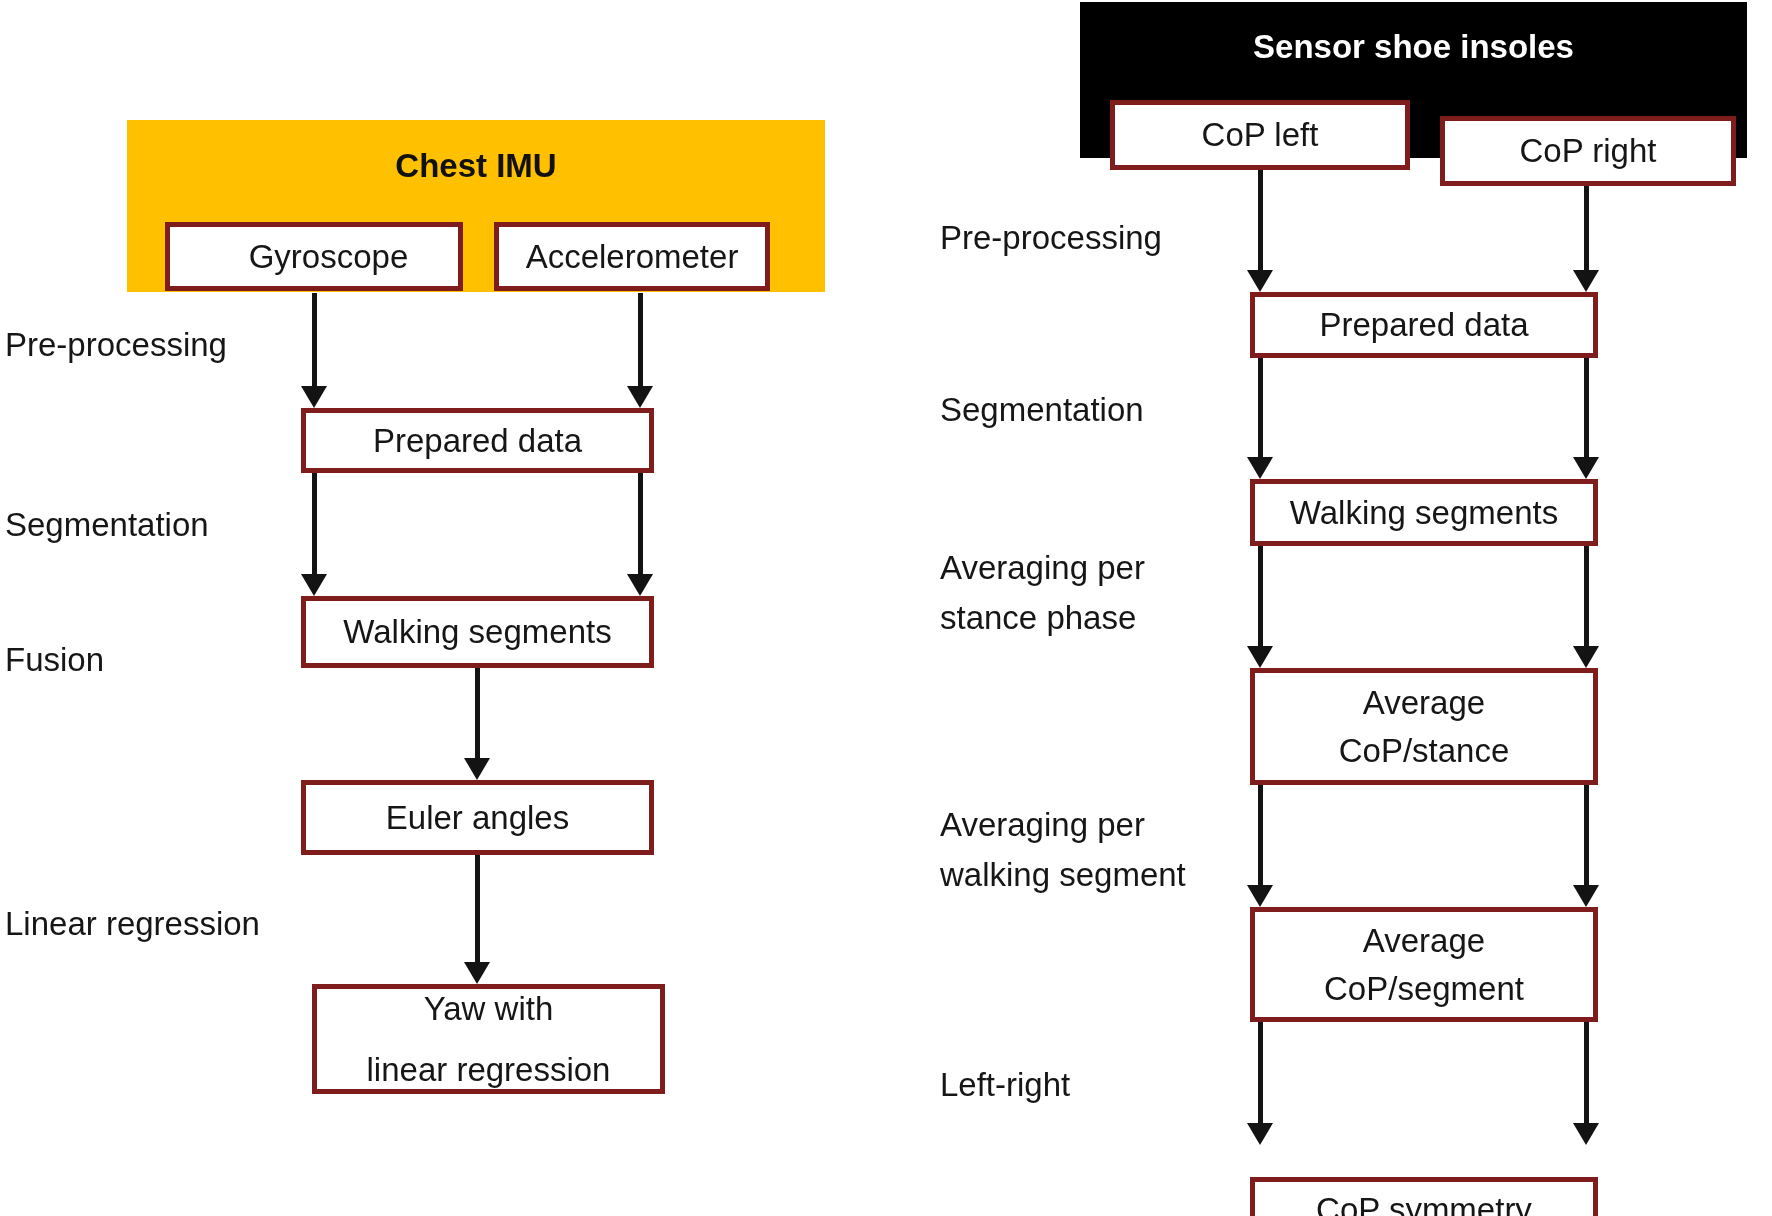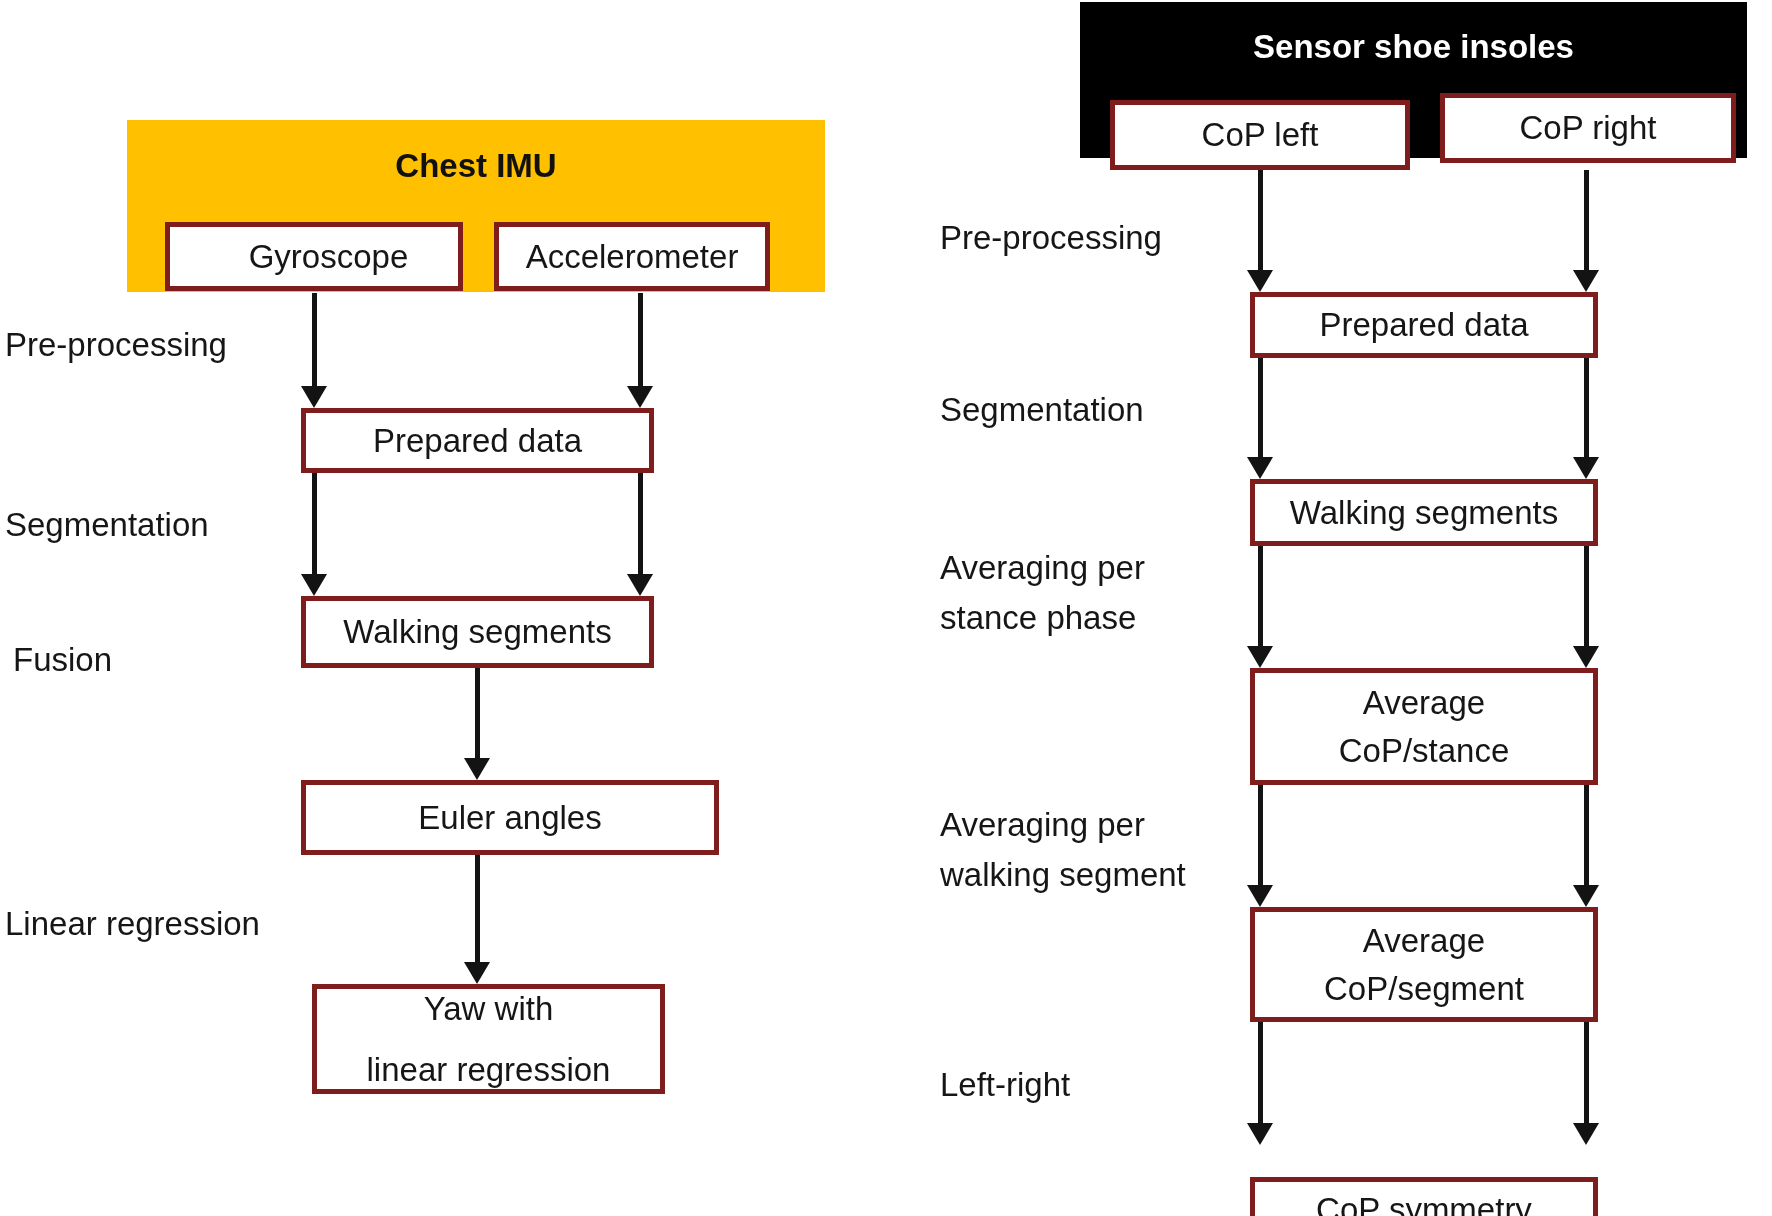--- a/index.html
+++ b/index.html
@@ -88,21 +88,21 @@
   <div class="box" style="left:494px; top:222px; width:276px; height:69px;">
     <span>Accelerometer</span>
   </div>
 
   <div class="stage-label" style="left:5px; top:320px;">
     <span>Pre-processing</span>
   </div>
   <div class="stage-label" style="left:5px; top:500px;">
     <span>Segmentation</span>
   </div>
-  <div class="stage-label" style="left:13px; top:635px;text-align:right;">
+  <div class="stage-label" style="left:5px; top:635px;text-align:right;">
     <span>Fusion</span>
   </div>
   <div class="stage-label" style="left:5px; top:899px;">
     <span>Linear regression</span>
   </div>
 
   <div class="arrow" style="left:301px; top:293px; height:115px;">
     <div class="stem"></div>
     <div class="head"></div>
   </div>
@@ -126,37 +126,37 @@
     <div class="stem"></div>
     <div class="head"></div>
   </div>
 
   <div class="box" style="left:301px; top:408px; width:353px; height:65px;">
     <span>Prepared data</span>
   </div>
   <div class="box" style="left:301px; top:596px; width:353px; height:72px;">
     <span>Walking segments</span>
   </div>
-  <div class="box" style="left:301px; top:780px; width:418px; height:75px;">
+  <div class="box" style="left:301px; top:780px; width:353px; height:75px;">
     <span>Euler angles</span>
   </div>
   <div class="box" style="left:312px; top:984px; width:353px; height:110px;gap:13px;">
     <span>Yaw with</span>
     <span>linear regression</span>
   </div>
 
   <div class="panel-header" style="left: 1080px; top: 2px; width: 667px; height: 156px; background-color: rgb(0, 0, 0);"></div>
 
   <div class="panel-title" style="left: 1080px; top: 27px; width: 667px; color: rgb(255, 255, 255);">Sensor shoe insoles</div>
 
   <div class="box" style="left:1110px; top:100px; width:300px; height:70px;">
     <span>CoP left</span>
   </div>
 
-  <div class="box" style="left:1440px; top:93px; width:296px; height:70px;">
+  <div class="box" style="left:1440px; top:116px; width:296px; height:70px;">
     <span>CoP right</span>
   </div>
 
   <div class="stage-label" style="left:940px; top:213px;">
     <span>Pre-processing</span>
   </div>
   <div class="stage-label" style="left:940px; top:385px;">
     <span>Segmentation</span>
   </div>
   <div class="stage-label" style="left:940px; top:543px;">

